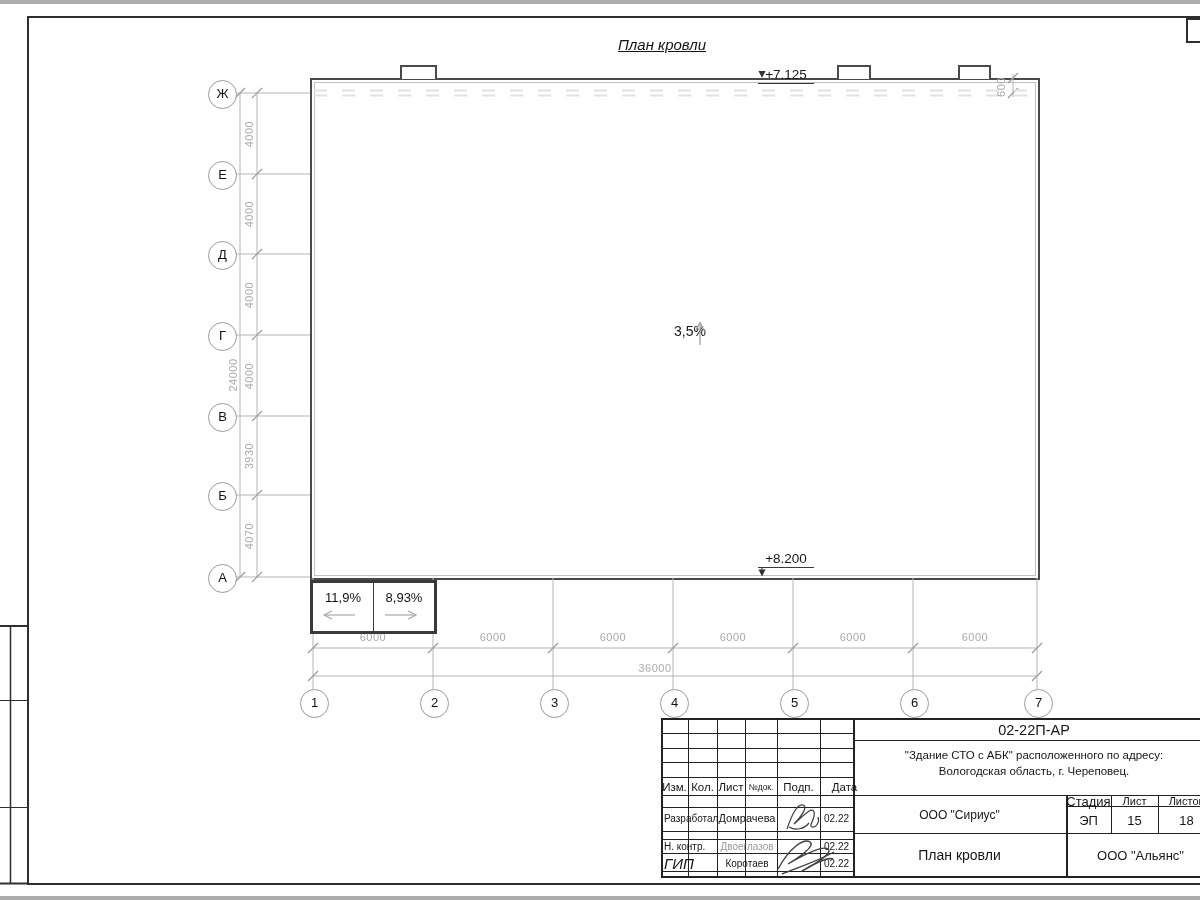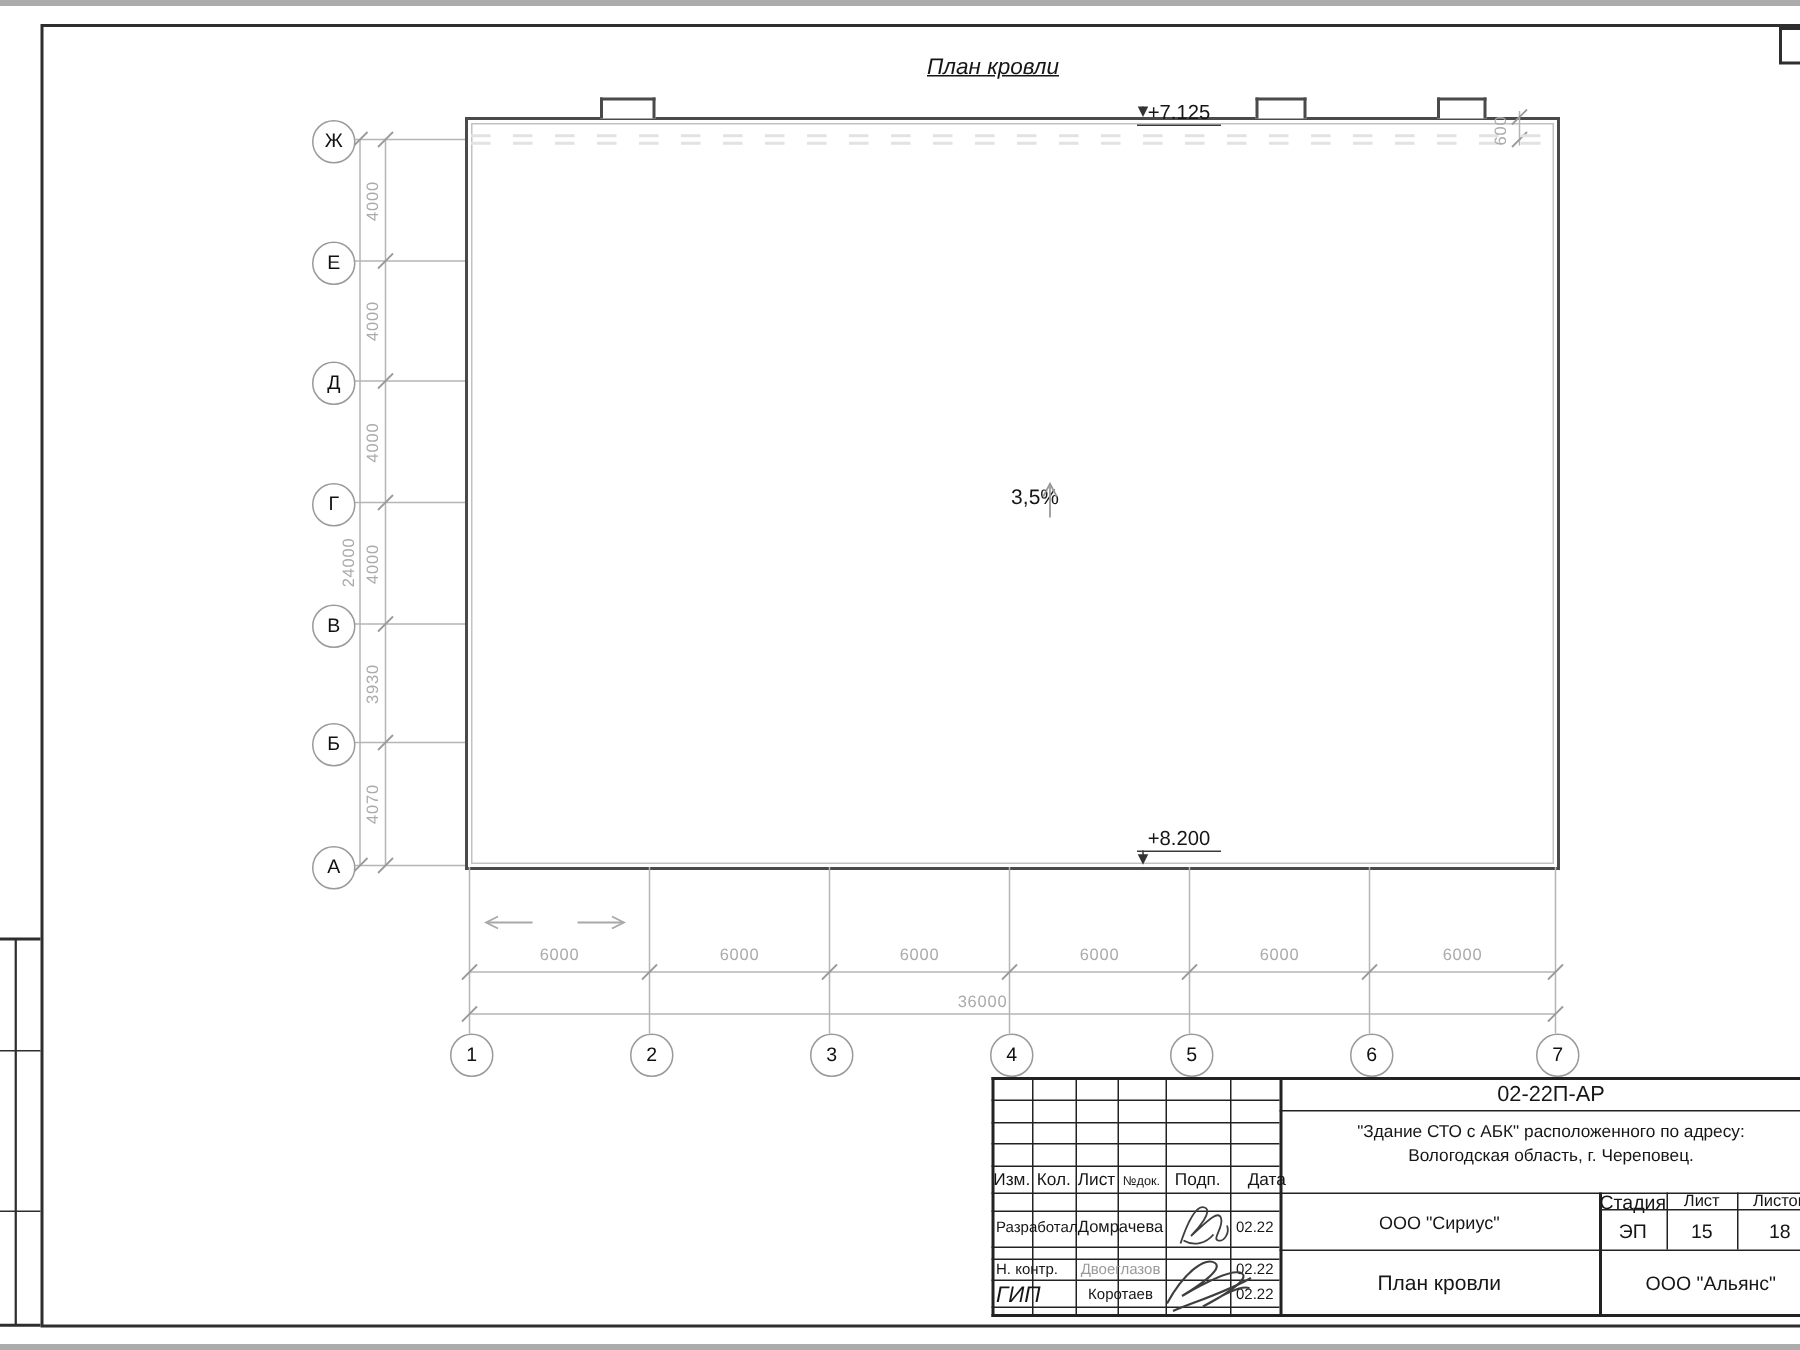--- a/index.html
+++ b/index.html
@@ -134,20 +134,24 @@
   <div class="dim" style="left:703px;top:631px;width:60px;">6000</div>
   <div class="dim" style="left:823px;top:631px;width:60px;">6000</div>
   <div class="dim" style="left:945px;top:631px;width:60px;">6000</div>
   <div class="dim" style="left:615px;top:662px;width:80px;">36000</div>
   <div class="dim vdim" style="left:983px;top:81px;width:36px;">600</div>
 
   <div class="t elev" style="left:758px;top:55px;width:56px;margin-top:12px;">+7.125</div>
   <div class="t elev" style="left:758px;top:551px;width:56px;">+8.200</div>
   <div class="t slope-main" style="left:651px;top:323px;width:55px;">3,5%</div>
 
+  <div class="slope-box">
+    <div class="slope-cell first">11,9%</div>
+    <div class="slope-cell">8,93%</div>
+  </div>
 
   <div class="sl" style="left:661px;top:718px;width:554px;height:2px;"></div>
   <div class="sl" style="left:661px;top:876px;width:554px;height:2px;"></div>
   <div class="sl" style="left:661px;top:733px;width:192px;height:1px;"></div>
   <div class="sl" style="left:661px;top:748px;width:192px;height:1px;"></div>
   <div class="sl" style="left:661px;top:762px;width:192px;height:1px;"></div>
   <div class="sl" style="left:661px;top:777px;width:192px;height:1px;"></div>
   <div class="sl" style="left:661px;top:795px;width:554px;height:1px;"></div>
   <div class="sl" style="left:853px;top:740px;width:362px;height:1px;"></div>
   <div class="sl" style="left:661px;top:807px;width:192px;height:1px;"></div>

